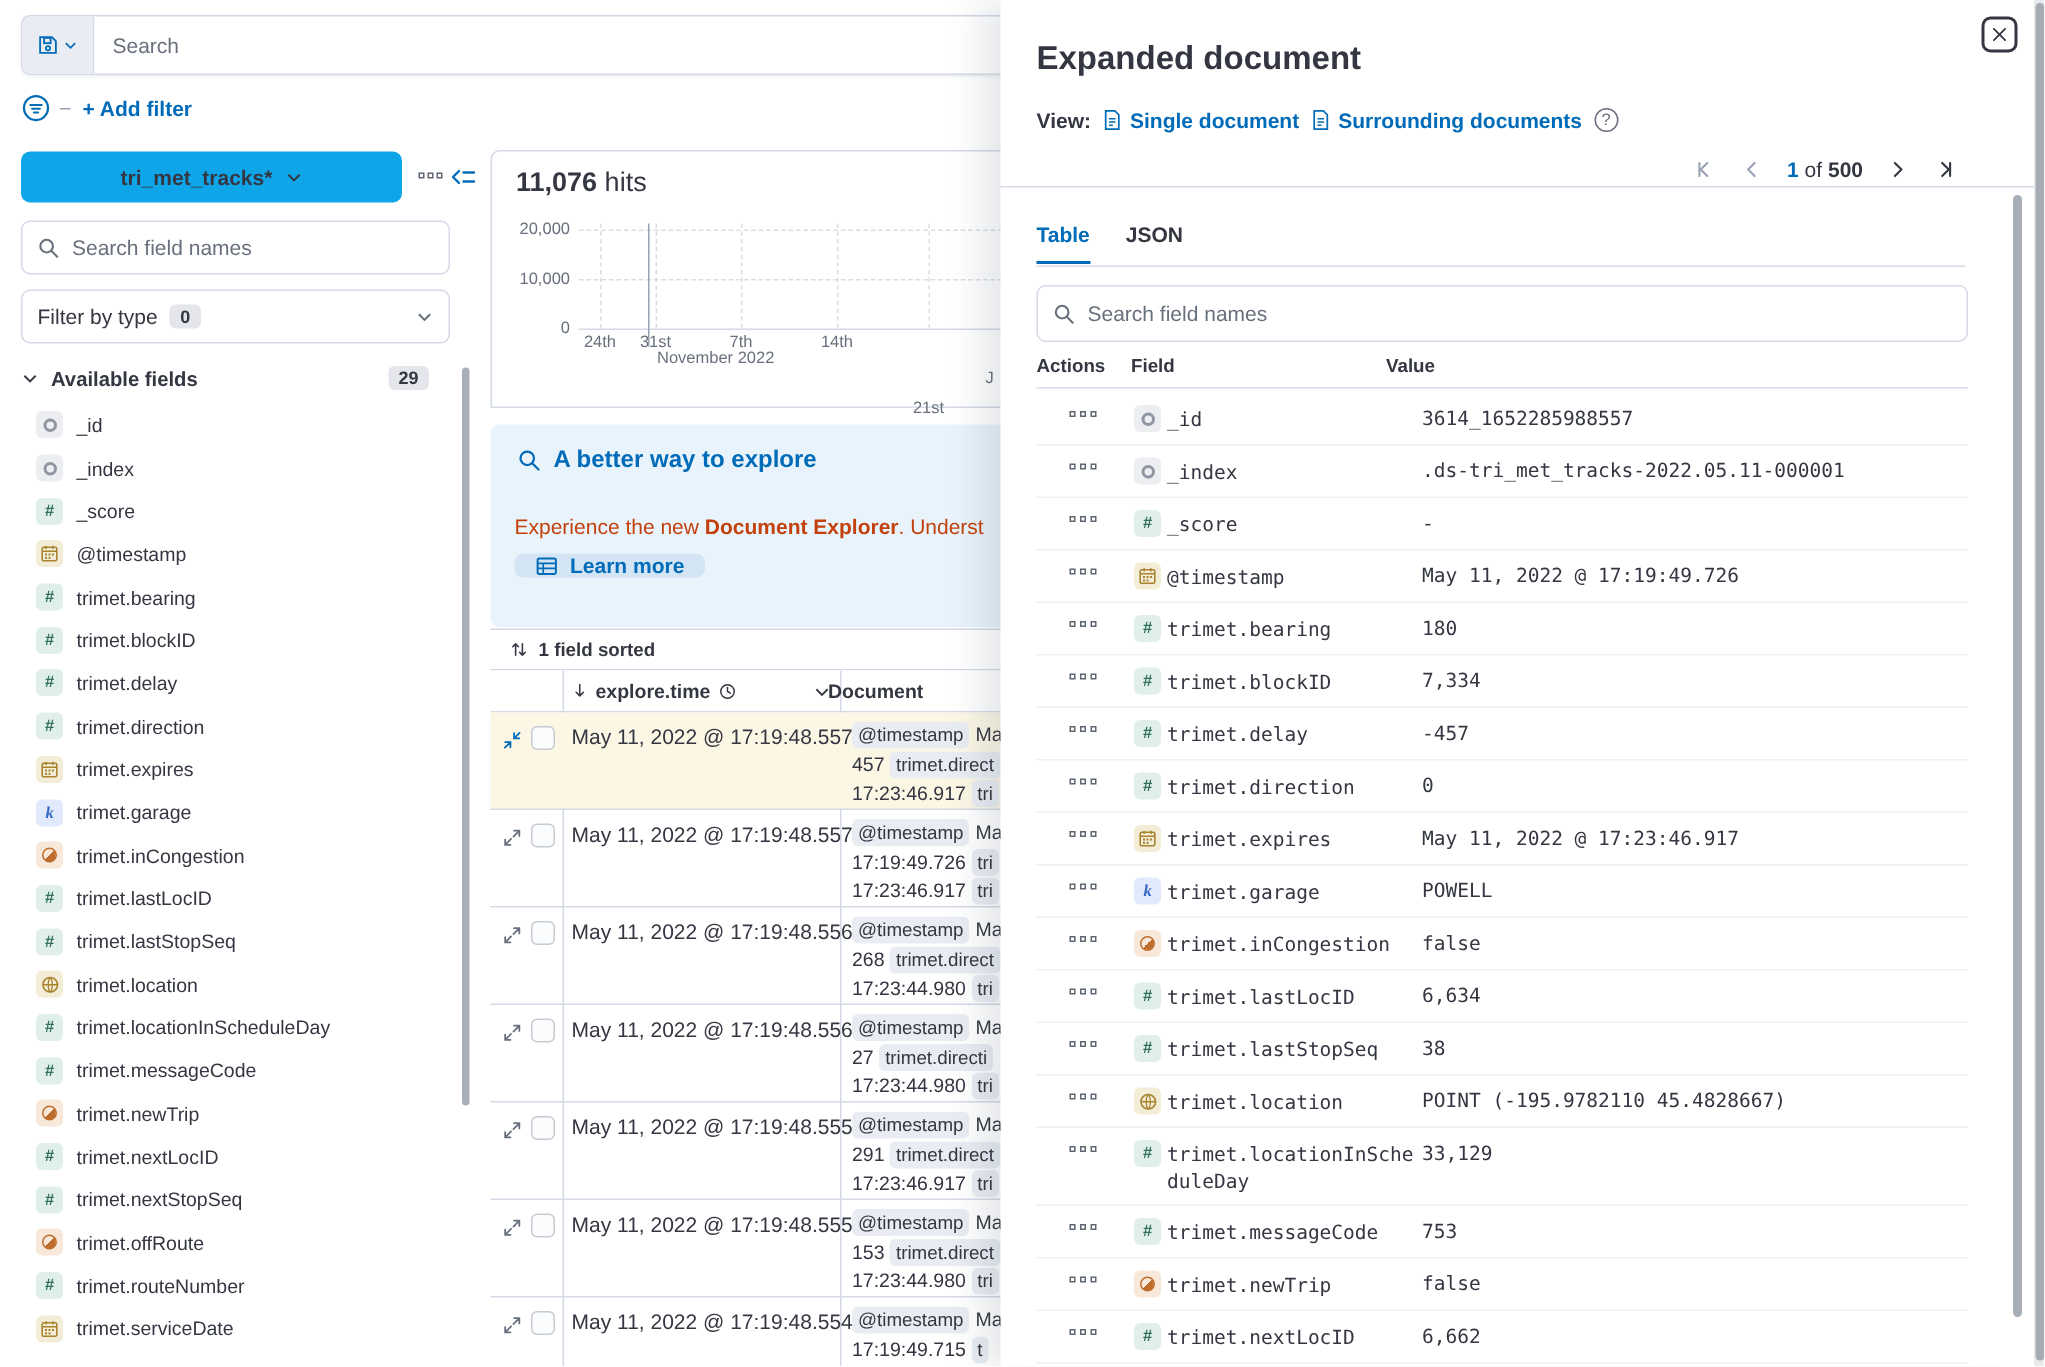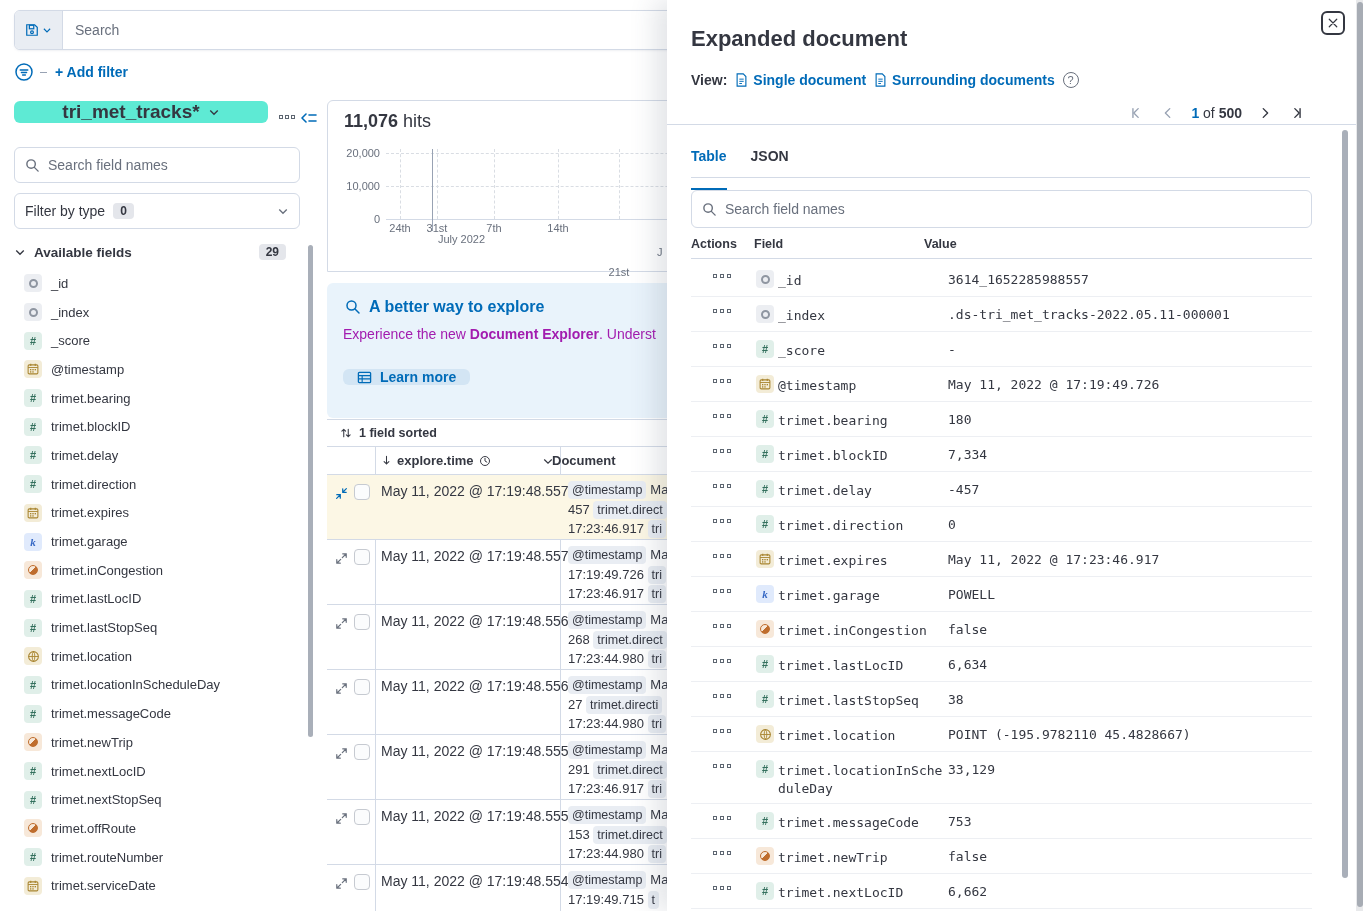--- a/index.html
+++ b/index.html
@@ -15,21 +15,21 @@
   .querybar .addon { width:48px; background:#e9edf3; border-right:1px solid #d3dae6; border-radius:5px 0 0 5px; display:flex; align-items:center; justify-content:center; gap:3px; cursor:pointer; }
   .querybar input { flex:1; border:0; outline:none; font-size:14px; padding:0 12px; color:#343741; background:transparent; font-family:"Liberation Sans",sans-serif; }
   .querybar input::placeholder { color:#69707d; }
 
   
   .filterbar { left:14px; top:56px; height:32px; display:flex; align-items:center; gap:6px; }
   .addfilter { color:#006bb8; font-weight:700; font-size:14px; text-decoration:none; cursor:pointer; }
   .filter-dash { width:7px; height:1px; background:#98a2b3; margin-right:2px; }
 
   
-  .index-pill { left:14px; top:101px; width:254px; height:22px; background:#5eead4; border-radius:6px; display:flex; align-items:center; justify-content:center; gap:8px; font-weight:700; font-size:19px; cursor:pointer; }
+  .index-pill { left:14px; top:101px; width:254px; height:34px; background:#0ea5e9; border-radius:6px; display:flex; align-items:center; justify-content:center; gap:8px; font-weight:700; font-size:14px; cursor:pointer; }
   .boxes-icon { display:flex; gap:2px; cursor:pointer; }
   .boxes-icon i { width:4px; height:4px; border:1px solid #5d6671; display:block; }
   .input-box { border:1px solid #d3dae6; border-radius:6px; background:#fff; display:flex; align-items:center; padding:0 10px; gap:8px; }
   .side-search { left:14px; top:147px; width:286px; height:36px; }
   .side-search input { border:0; outline:none; flex:1; font-size:14px; color:#343741; background:transparent; font-family:"Liberation Sans",sans-serif;}
   .side-search input::placeholder { color:#69707d; }
   .type-filter { left:14px; top:193px; width:286px; height:36px; cursor:pointer; }
   .type-filter .lbl { font-size:14px; }
   .count-badge { background:#e4e6eb; border-radius:4px; font-size:12px; font-weight:700; padding:1px 7px; }
   .avail-hdr { left:14px; top:240px; width:272px; height:24px; display:flex; align-items:center; gap:8px; }
@@ -58,21 +58,21 @@
   .gridline-h { position:absolute; border-top:1px dashed #d9dde3; height:0; }
   .gridline-v { position:absolute; border-left:1px dashed #d9dde3; width:0; }
   .baseline { position:absolute; border-top:1px solid #d3dae6; height:0; }
   .ylab { position:absolute; width:52px; text-align:right; font-size:11px; color:#69707d; }
   .xlab { position:absolute; width:44px; text-align:center; font-size:11px; color:#69707d; }
   .xlab2 { position:absolute; font-size:11px; color:#69707d; }
   .anno-line { position:absolute; width:1px; background:#98a2b3; }
 
   .callout { left:327px; top:283px; width:1029px; height:135px; background:#e9f3fb; border-radius:6px; }
   .callout-title { position:absolute; left:18px; top:15px; display:flex; gap:8px; align-items:center; font-size:16px; font-weight:600; color:#006bb8; }
-  .callout-body { position:absolute; left:16px; top:43px; font-size:14px; color:#a21caf; white-space:nowrap; }
+  .callout-body { position:absolute; left:16px; top:60px; font-size:14px; color:#c2410c; white-space:nowrap; }
   .learn-btn { position:absolute; left:16px; top:86px; height:16px; padding:0 14px; background:#d3e5f4; border:0; border-radius:6px; display:flex; align-items:center; gap:8px; color:#006bb8; font-weight:600; font-size:14px; cursor:pointer; font-family:"Liberation Sans",sans-serif; }
 
   .sortbar { left:327px; top:419px; width:1029px; height:28px; border-top:1px solid #d3dae6; border-bottom:1px solid #d3dae6; display:flex; align-items:center; gap:7px; padding-left:13px; font-size:12.5px; font-weight:600; }
 
   .doc-table { left:327px; top:447px; width:1029px; height:464px; background:#fff; }
   .dt-colborder { position:absolute; top:0; bottom:0; width:0; border-left:1px solid #d3dae6; }
   .dt-header { position:absolute; left:0; top:0; right:0; height:28px; border-bottom:1px solid #d3dae6; font-size:13px; font-weight:700; }
   .dt-header .time-h { position:absolute; left:54px; top:6px; display:flex; align-items:center; gap:5px; }
   .dt-header .doc-h { position:absolute; left:225px; top:6px; }
   .dt-header .col-chev { position:absolute; left:215px; top:8px; cursor:pointer; }
@@ -90,21 +90,21 @@
   .fly-title { position:absolute; left:24px; top:26px; font-size:22px; font-weight:700; }
   .fly-close { position:absolute; left:654px; top:11px; width:24px; height:24px; border:2px solid #343741; border-radius:6px; background:#fff; cursor:pointer; display:flex; align-items:center; justify-content:center; }
   .fly-view { position:absolute; left:24px; top:72px; display:flex; align-items:center; gap:8px; font-size:14px; }
   .fly-view .vl { font-weight:700; }
   .fly-link { color:#006bb8; font-weight:600; cursor:pointer; display:flex; align-items:center; gap:5px; }
   .help-circ { width:16px; height:16px; border:1.2px solid #69707d; border-radius:50%; color:#69707d; font-size:11px; display:flex; align-items:center; justify-content:center; cursor:pointer; }
   .fly-pager { position:absolute; right:50px; top:70px; display:flex; align-items:center; gap:14px; font-size:14px;margin-top:34px; }
   .pg-btn { background:none; border:0; cursor:pointer; padding:2px; }
   .fly-divider { position:absolute; left:0; top:124px; width:100%; border-top:1px solid #d3dae6; }
   .fly-tabs { position:absolute; left:24px; top:148px; display:flex; gap:24px; font-size:14px; font-weight:700; }
-  .fly-tab { padding-bottom:24px; cursor:pointer; }
+  .fly-tab { padding-bottom:10px; cursor:pointer; }
   .fly-tab.active { color:#006bb8; border-bottom:2px solid #006bb8; }
   .fly-tabline { position:absolute; left:24px; right:46px; top:177px; border-top:1px solid #d3dae6; }
   .fly-search { left:691px; top:190px; width:621px; height:38px; }
   .fly-search input { border:0; outline:none; flex:1; font-size:14px; background:transparent; color:#343741; font-family:"Liberation Sans",sans-serif;}
   .fly-search input::placeholder { color:#69707d; }
   .fly-cols { position:absolute; left:24px; top:237px; width:621px; font-size:12.5px; font-weight:700; }
   .fly-cols span { position:absolute; top:0; }
   .fly-colline { position:absolute; left:24px; width:621px; top:258px; border-top:1px solid #d3dae6; }
   .fly-rows { position:absolute; left:24px; top:262px; width:621px; }
   .fly-row { position:relative; border-bottom:1px solid #edeff3; }
@@ -354,21 +354,21 @@
         <div class="gridline-v" style="left:230px; top:48px; height:70px;"></div>
         <div class="gridline-v" style="left:291px; top:48px; height:70px;"></div>
         <div class="ylab" style="left:0; top:112px;">0</div>
         <div class="ylab" style="left:0; top:79px;">10,000</div>
         <div class="ylab" style="left:0; top:46px;">20,000</div>
         <div class="xlab" style="left:50px; top:121px;">24th</div>
         <div class="xlab" style="left:87px; top:121px;">31st</div>
         <div class="xlab" style="left:144px; top:121px;">7th</div>
         <div class="xlab" style="left:208px; top:121px;">14th</div>
         <div class="xlab" style="left:269px; top:121px;margin-top:44px;">21st</div>
-        <div class="xlab2" style="left:110px; top:132px;">July 2022</div>
+        <div class="xlab2" style="left:110px; top:132px;">November 2022</div>
         <div class="anno-line" style="left:104px; top:48px; height:82px;"></div>
         <div class="xlab2" style="left:329px; top:145px;">J</div>
       </div>
   </div>
 
   <div class="abs callout">
     <div class="callout-title">
       <svg width="16" height="16" viewBox="0 0 16 16">
           <circle cx="6.5" cy="6.5" r="4.5" fill="none" stroke="#006bb8" stroke-width="1.5"></circle>
           <path d="M10 10l4 4" stroke="#006bb8" stroke-width="1.5" stroke-linecap="round"></path>

